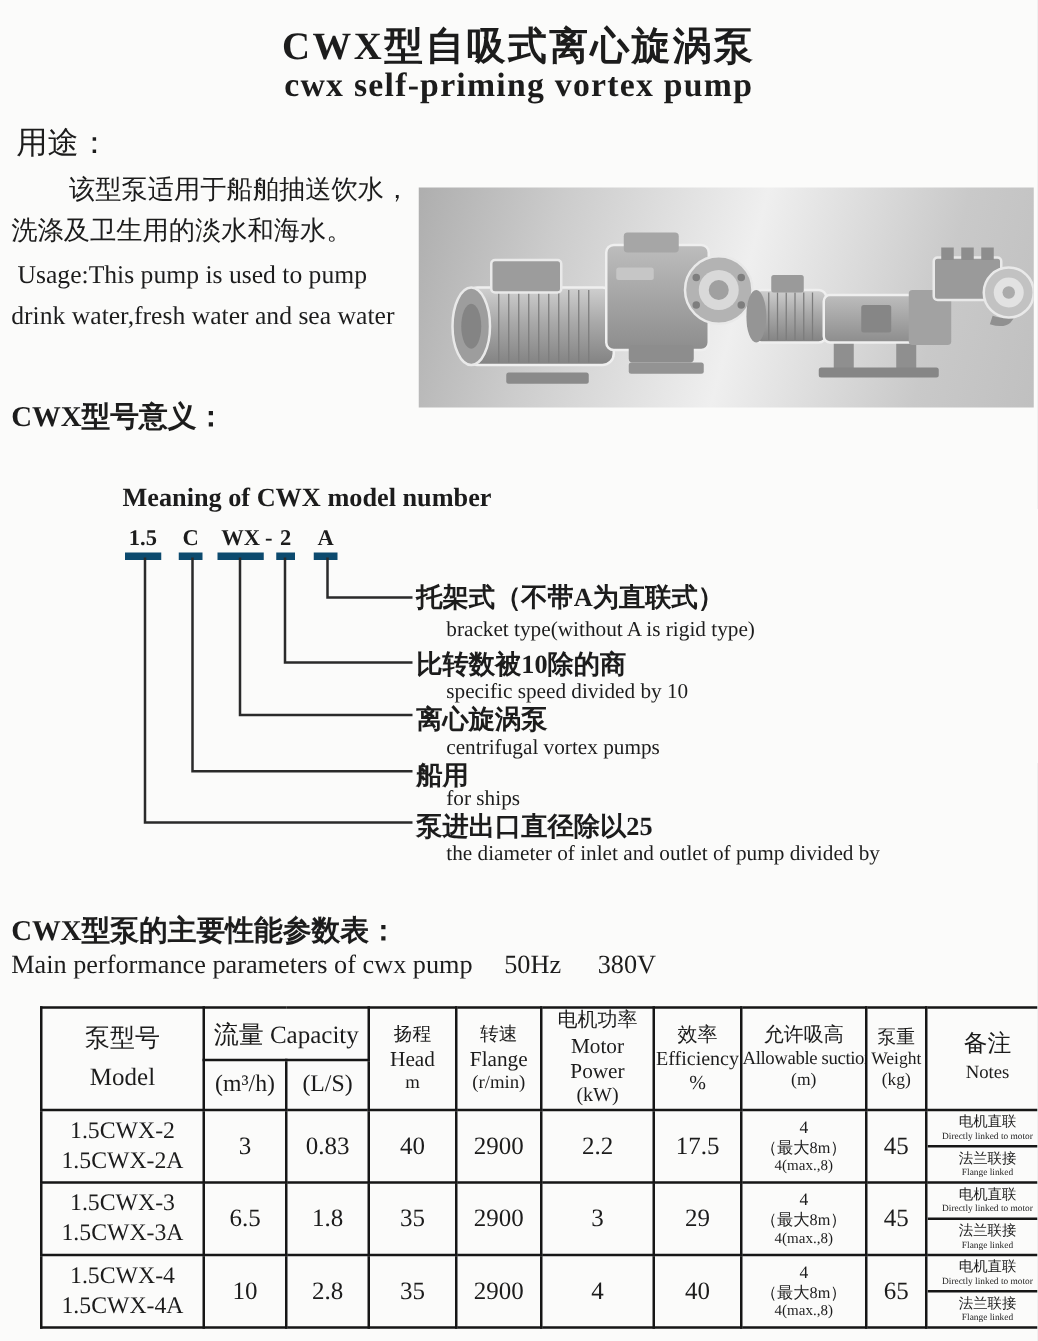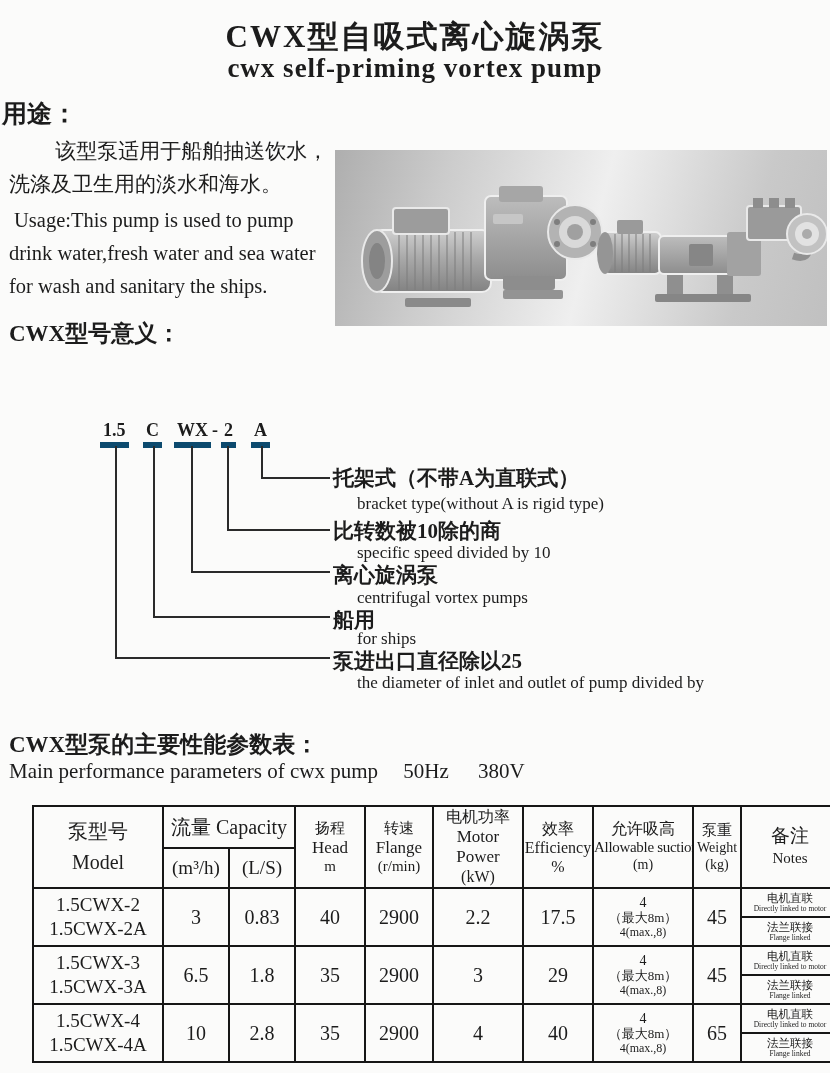--- a/index.html
+++ b/index.html
@@ -6,21 +6,21 @@
   .page{
     position:relative;width:830px;height:1073px;margin:0 auto;
     background:#fbfbfa;color:#1c1c1c;overflow:hidden;
     font-family:"Liberation Serif","DejaVu Serif",serif;
   }
   .abs{position:absolute;}
   
   .title-zh{top:16px;left:0;width:100%;text-align:center;font-size:31px;font-weight:700;letter-spacing:2px;}
   .title-en{top:53px;left:0;width:100%;text-align:center;font-size:27px;font-weight:600;letter-spacing:1px;}
   
-  .usage-heading{left:2px;top:97px;font-size:25px;font-weight:700;}
+  .usage-heading{left:13px;top:97px;font-size:25px;font-weight:400;}
   .usage-zh{left:9px;top:135px;font-size:21px;line-height:33px;white-space:nowrap;}
   .usage-zh .indent{text-indent:2.2em;}
   .usage-en{left:9px;top:204px;font-size:20.5px;line-height:33px;white-space:nowrap;}
   .usage-en .l1{padding-left:5px;}
   
   .photo-area{
     left:335px;top:150px;width:492px;height:176px;
     background:linear-gradient(105deg,#aeaeae 0%,#cccccc 22%,#efefef 52%,#c9c9c9 82%,#c0c0c0 100%);
   }
   .photo-area svg{position:absolute;}
@@ -86,21 +86,20 @@
   <div class="abs title-en">cwx self-priming vortex pump</div>
 
   <div class="abs usage-heading">用途：</div>
   <div class="abs usage-zh">
     <div class="indent">该型泵适用于船舶抽送饮水，</div>
     <div>洗涤及卫生用的淡水和海水。</div>
   </div>
   <div class="abs usage-en">
     <div class="l1">Usage:This pump is used to pump</div>
     <div>drink water,fresh water and sea water</div>
-    <div>for wash and sanitary the ships.</div>
   </div>
 
   <div class="abs photo-area">
 
     <svg style="left:18px;top:18px;" width="250" height="150" viewBox="0 0 250 150">
       <defs>
         <linearGradient id="mg" x1="0" y1="0" x2="0" y2="1">
           <stop offset="0" stop-color="#cfcfcf"></stop>
             <stop offset="0.45" stop-color="#a9a9a9"></stop>
             <stop offset="1" stop-color="#828282"></stop>
@@ -173,20 +172,21 @@
       <rect x="188" y="6" width="10" height="10" fill="#8d8d8d"></rect>
 
       <path d="M196 64 Q214 70 212 50" fill="none" stroke="#909090" stroke-width="7"></path>
       <circle cx="210" cy="42" r="20" fill="#c2c2c2" stroke="#e9e9e9" stroke-width="2"></circle>
       <circle cx="210" cy="42" r="12" fill="#e2e2e2"></circle>
       <circle cx="210" cy="42" r="5" fill="#ababab"></circle>
     </svg>
   </div>
 
   <div class="abs meaning-heading">CWX型号意义：</div>
+  <div class="abs meaning-sub">Meaning of CWX model number</div>
 
   <span class="code-token" style="left:100px;">1.5</span>
   <span class="code-token" style="left:143px;">C</span>
   <span class="code-token" style="left:174px;">WX</span>
   <span class="code-token no-line" style="left:209px;">-</span>
   <span class="code-token" style="left:221px;">2</span>
   <span class="code-token" style="left:251px;">A</span>
 
   <svg class="abs connectors" width="830" height="1073" viewBox="0 0 830 1073">
     <g fill="none" stroke="#2a2a2a" stroke-width="2">

